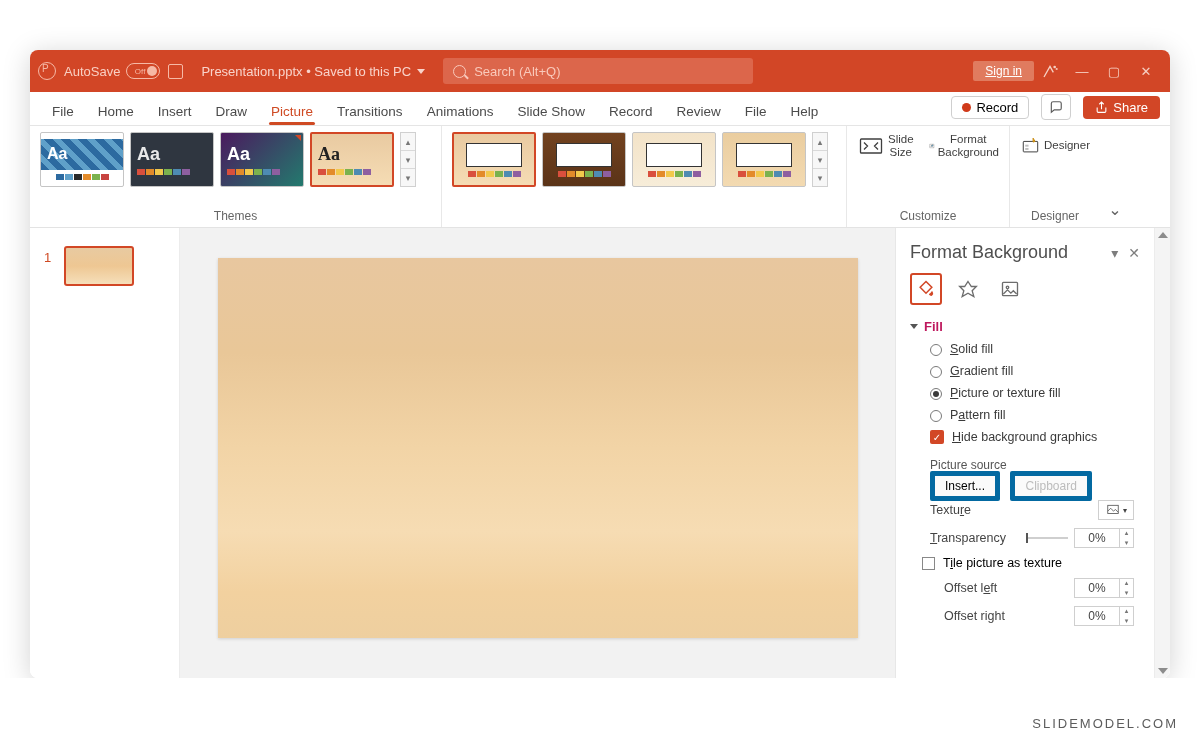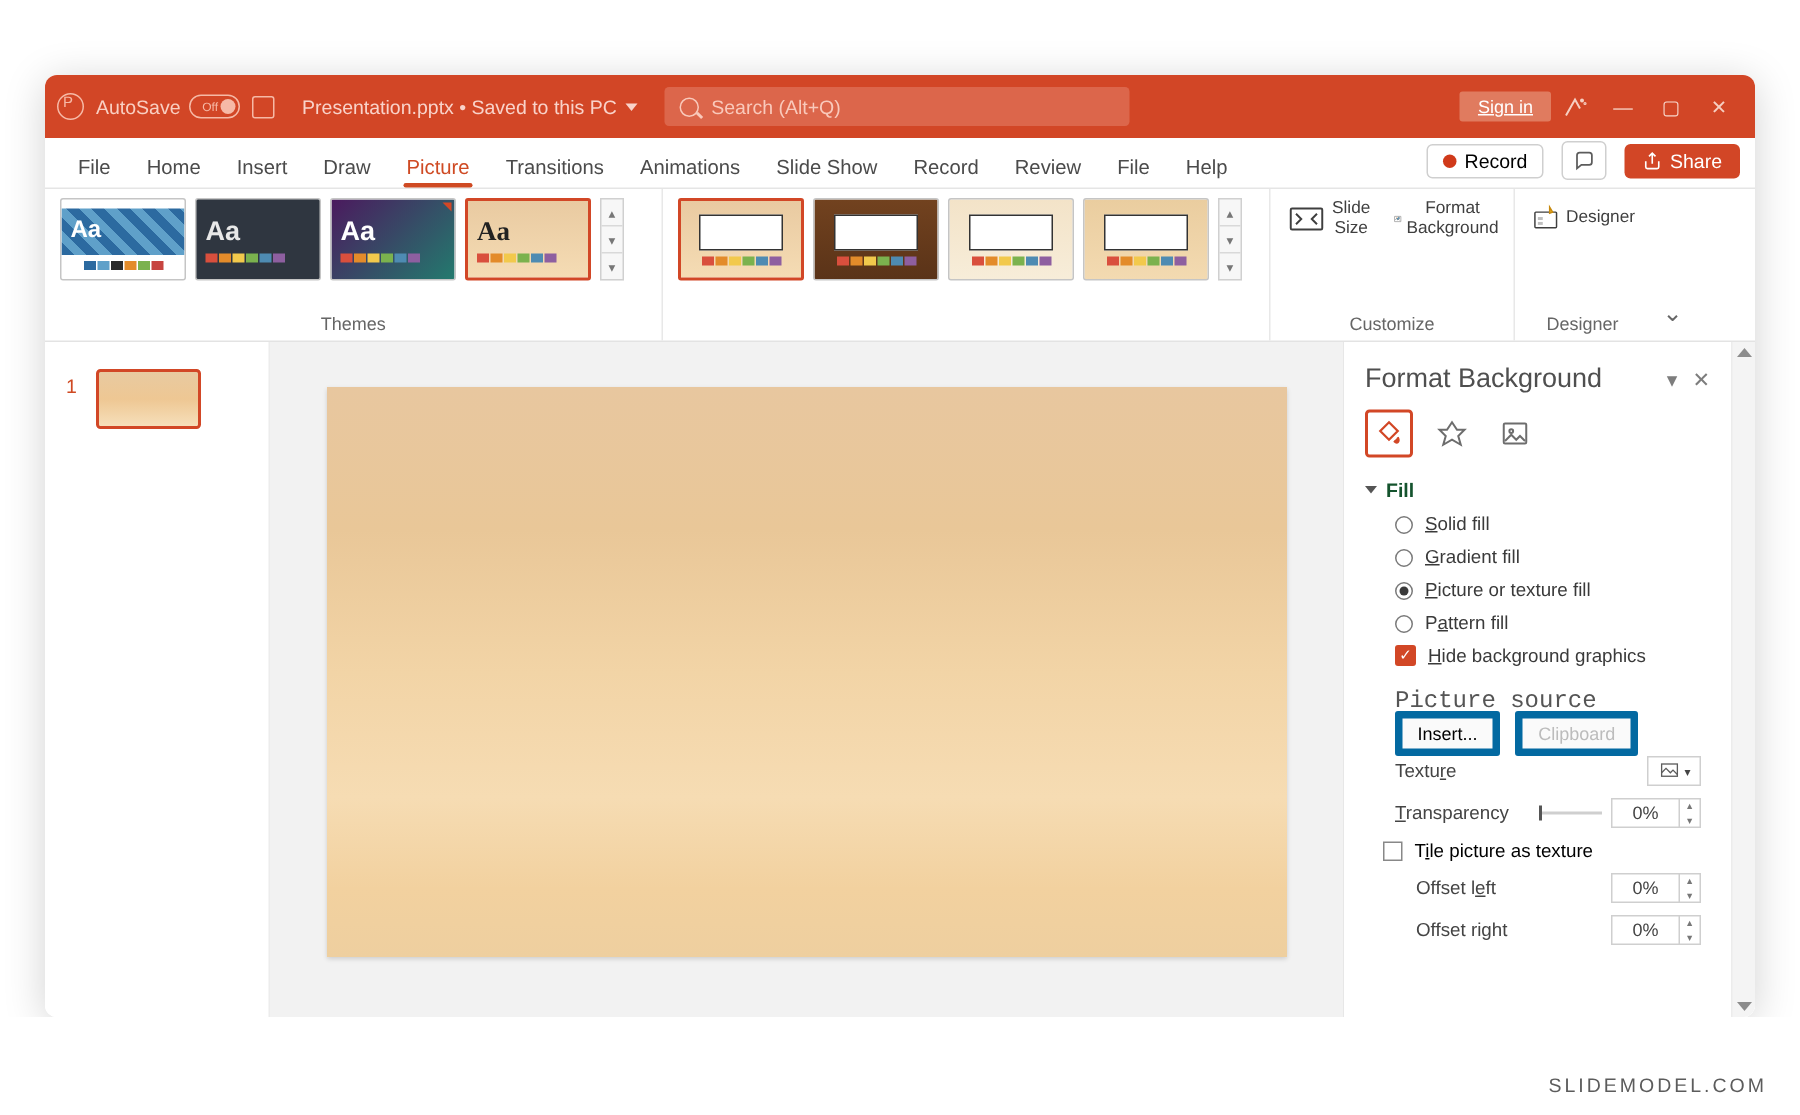--- a/index.html
+++ b/index.html
@@ -58,29 +58,29 @@
   .bigslide{width:640px;height:380px;margin:0 auto;background:linear-gradient(180deg,#e8c79f 0%,#e9c798 25%,#f2d4a6 50%,#f6dcb3 72%,#f2d19f 88%,#eecf9f 100%);box-shadow:0 1px 3px rgba(0,0,0,0.15);}
   
   .sidepanel{width:275px;background:#fff;border-left:1px solid #e7e7e7;display:flex;}
   .panelbody{flex:1;display:flex;flex-direction:column;}
   .panel-head{padding:14px 14px 8px;display:flex;align-items:center;justify-content:space-between;}
   .panel-head h2{color:#4f4f4f;font-weight:400;font-size:18px;}
   .panel-head .mini{display:flex;gap:10px;font-size:14px;color:#7d7d7d;}
   .panel-icons{display:flex;gap:10px;padding:2px 14px 10px;}
   .pico{width:32px;height:32px;display:flex;align-items:center;justify-content:center;}
   .pico.sel{border:2px solid #d24726;border-radius:3px;}
-  .secthead{display:flex;align-items:center;gap:6px;font-size:13px;font-weight:600;color:#14532d;padding:4px 14px;}
+  .secthead{display:flex;align-items:center;gap:6px;font-size:13px;font-weight:600;color:#be185d;padding:4px 14px;}
   .secthead .exp{width:0;height:0;border-left:4px solid transparent;border-right:4px solid transparent;border-top:5px solid #555;}
   .optlist{padding:4px 8px 4px 34px;font-size:12.5px;color:#3a3a3a;display:flex;flex-direction:column;gap:8px;}
   .radio{display:flex;align-items:flex-end;gap:8px;}
   .radio .rdot{width:12px;height:12px;border:1px solid #7a7a7a;border-radius:50%;display:flex;align-items:center;justify-content:center;}
   .radio.checked .rdot::after{content:"";width:6px;height:6px;background:#3a3a3a;border-radius:50%;}
   .chk{display:flex;align-items:center;gap:8px;}
   .chk .box{width:14px;height:14px;background:#d24726;border-radius:2px;display:flex;align-items:center;justify-content:center;color:#fff;font-size:10px;}
-  .subhdr{font-size:16px;color:#555;padding:10px 0 4px 34px;font-family:Liberation Mono, monospace;}
+  .subhdr{font-size:12px;color:#555;padding:10px 0 4px 34px;}
   .smallbtn{border:5px solid #0369a1;background:#fafafa;border-radius:2px;font-size:12px;padding:3px 10px;margin-right:6px;}
   .smallbtn.disabled{color:#bcbcbc;}
   .row{display:flex;align-items:center;justify-content:space-between;padding:6px 20px 2px 34px;font-size:12.5px;color:#444;}
   .spin{display:flex;align-items:center;border:1px solid #cfcfcf;height:20px;}
   .spin .val{width:44px;text-align:center;font-size:12px;}
   .spin .ar{width:14px;display:flex;flex-direction:column;font-size:7px;border-left:1px solid #cfcfcf;color:#777;}
   .spin .ar span{height:10px;display:flex;align-items:center;justify-content:center;}
   .chkline{display:flex;align-items:center;gap:8px;padding:6px 0 2px 26px;font-size:12.5px;}
   .chkline .box2{width:13px;height:13px;border:1px solid #888;}
   .panelscroll{width:16px;background:#f4f4f4;border-left:1px solid #ececec;display:flex;flex-direction:column;align-items:center;justify-content:space-between;padding:4px 0;}

